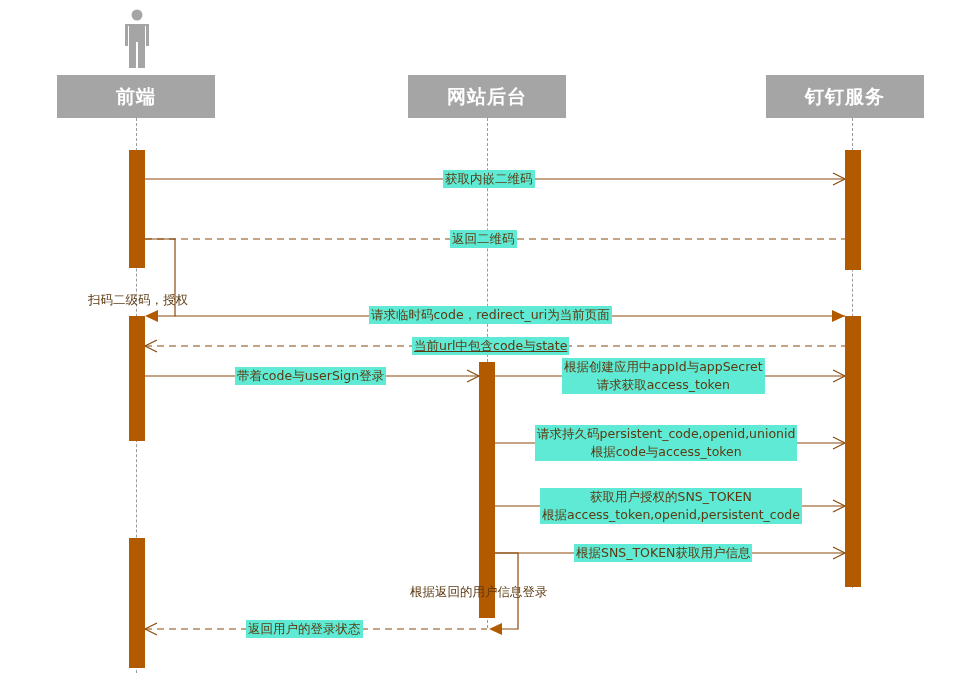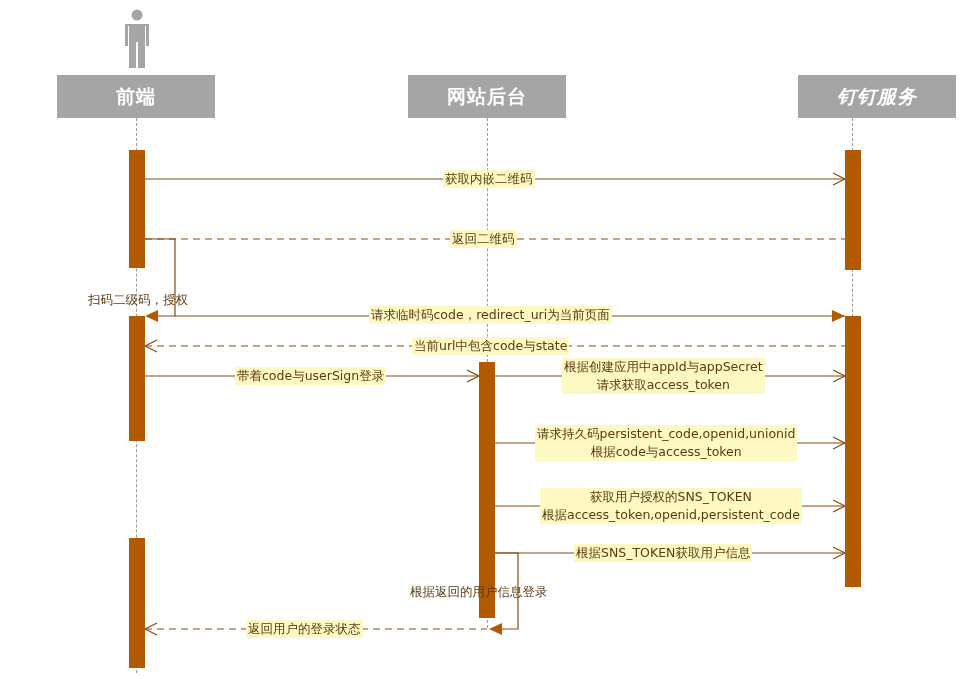--- a/index.html
+++ b/index.html
@@ -4,34 +4,34 @@
 <style>
   html, body { margin:0; padding:0; background:#ffffff; }
   body { width:975px; height:679px; position:relative; overflow:hidden;
          font-family: "DejaVu Sans", "Liberation Sans", sans-serif; }
   .abs { position:absolute; }
   .actor-box { position:absolute; top:75px; width:158px; height:43px; background:#a5a5a5;
                color:#ffffff; font-weight:bold; font-size:19px; display:flex; align-items:center; justify-content:center; letter-spacing:1px; }
   .lifeline { position:absolute; width:0; border-left:1px dashed #9a9a9a; }
   .bar { position:absolute; width:16px; background:#b25a00; }
   svg.lines { position:absolute; left:0; top:0; }
-  .lbl { position:absolute; font-size:12.5px; color:#5c3a12; background:#fef9c3; white-space:nowrap; line-height:18px; padding:0 2px; text-align:center; }
+  .lbl { position:absolute; font-size:12.5px; color:#5c3a12; background:#5eead4; white-space:nowrap; line-height:18px; padding:0 2px; text-align:center; }
   .lbl.nobg { background:transparent; }
 </style>
 </head>
 <body>
 
 <svg class="abs" style="left:120px;top:8px" width="34" height="62" viewBox="0 0 34 62">
   <circle cx="17" cy="7" r="5.5" fill="#a5a5a5"></circle>
   <path d="M5 16 h24 v22 h-3 v-20 h-1 v42 h-7 v-26 h-2 v26 h-7 v-42 h-1 v20 h-3 z" fill="#a5a5a5"></path>
 </svg>
 
 <div class="actor-box" style="left:57px;">前端</div>
 <div class="actor-box" style="left:408px;">网站后台</div>
-<div class="actor-box" style="left:798px;font-style:italic;">钉钉服务</div>
+<div class="actor-box" style="left:766px;">钉钉服务</div>
 
 <div class="lifeline" style="left:136px;top:118px;height:555px;"></div>
 <div class="lifeline" style="left:487px;top:118px;height:510px;"></div>
 <div class="lifeline" style="left:852px;top:118px;height:470px;"></div>
 
 <svg class="lines" width="975" height="679" viewBox="0 0 975 679">
   <g stroke="#8b4a0c" stroke-width="1.2" fill="none">
 
     <line x1="145" y1="179" x2="845" y2="179"></line>
     <polyline points="833,173 845,179 833,185"></polyline>
@@ -75,21 +75,21 @@
 <div class="bar" style="left:129px;top:316px;height:125px;"></div>
 <div class="bar" style="left:129px;top:538px;height:130px;"></div>
 <div class="bar" style="left:479px;top:362px;height:256px;"></div>
 <div class="bar" style="left:845px;top:150px;height:120px;"></div>
 <div class="bar" style="left:845px;top:316px;height:271px;"></div>
 
 <div class="lbl" style="left:443px;top:170px;">获取内嵌二维码</div>
 <div class="lbl" style="left:450px;top:230px;">返回二维码</div>
 <div class="lbl nobg" style="left:86px;top:279px;margin-top:12px;">扫码二级码，授权</div>
 <div class="lbl" style="left:369px;top:306px;">请求临时码code，redirect_uri为当前页面</div>
-<div class="lbl" style="left:412px;top:337px;">当前url中包含code与state</div>
+<div class="lbl" style="left:412px;top:337px;text-decoration:underline;">当前url中包含code与state</div>
 <div class="lbl" style="left:235px;top:367px;">带着code与userSign登录</div>
 
 <div class="lbl" style="left:562px;top:358px;">
   <div>根据创建应用中appId与appSecret</div>
   <div>请求获取access_token</div>
 </div>
 <div class="lbl" style="left:535px;top:425px;">
   <div>请求持久码persistent_code,openid,unionid</div>
   <div>根据code与access_token</div>
 </div>

